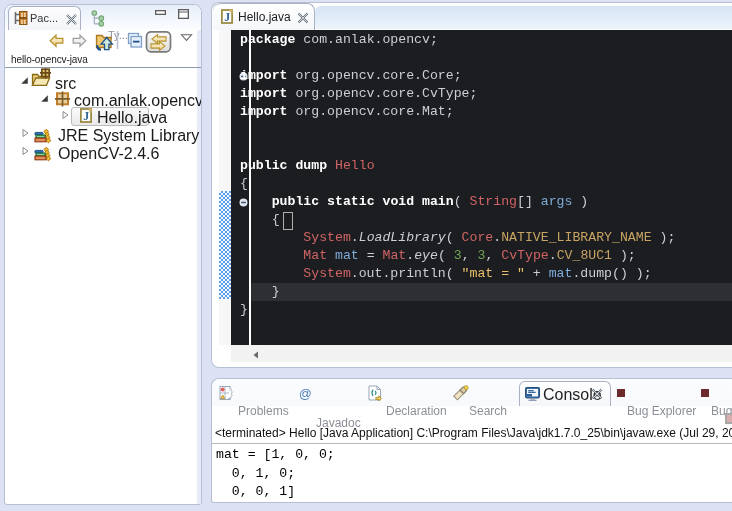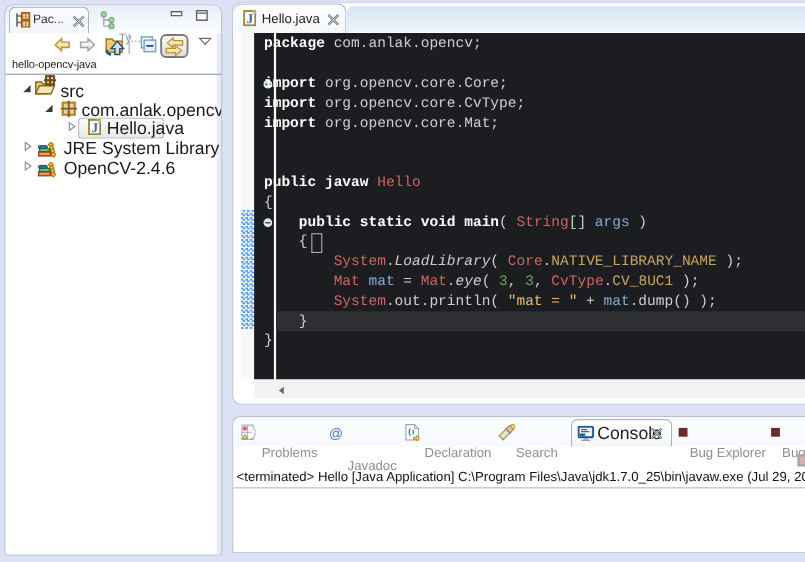--- a/index.html
+++ b/index.html
@@ -247,21 +247,21 @@
       </svg>
     </div>
 
   <div class="abs code" style="left:28px; top:28px;"><span class="kw">package</span> com.anlak.opencv;
 
 <span class="kw">import</span> org.opencv.core.Core;
 <span class="kw">import</span> org.opencv.core.CvType;
 <span class="kw">import</span> org.opencv.core.Mat;
 
 
-<span class="kw">public</span> <span class="kw">javaw</span> <span class="cls">Hello</span>
+<span class="kw">public</span> <span class="kw">dump</span> <span class="cls">Hello</span>
 {
     <span class="kw">public</span> <span class="kw">static</span> <span class="kw">void</span> <span class="kw">main</span>( <span class="cls">String</span>[] <span class="lv">args</span> )
     {
         <span class="cls">System</span>.<span class="it">LoadLibrary</span>( <span class="cls">Core</span>.<span class="cst">NATIVE_LIBRARY_NAME</span> );
         <span class="cls">Mat</span> <span class="lv">mat</span> = <span class="cls">Mat</span>.<span class="it">eye</span>( <span class="num">3</span>, <span class="num">3</span>, <span class="cls">CvType</span>.<span class="cst">CV_8UC1</span> );
         <span class="cls">System</span>.out.println( <span class="str">"mat = "</span> + <span class="lv">mat</span>.dump() );
     }
 }</div>
 
   <div class="abs" style="left:70.5px; top:208.5px; width:10px; height:18px; border:1px solid #aeaeae;"></div>
@@ -331,13 +331,16 @@
 
   <div class="abs" style="left:405px; top:10px; width:8px; height:8px; background:#6d2a2a;"></div>
   <div class="abs gray nw tab" style="left:415px; top:8px;">Bug Explorer</div>
   <div class="abs" style="left:489px; top:10px; width:8px; height:8px; background:#6d2a2a;"></div>
   <div class="abs gray nw tab" style="left:499px; top:8px;">Bug</div>
 
   <div class="abs" style="left:513px; top:34px; width:14px; height:11px; background:#d9aeae; border:2px solid #a8a8a8;"></div>
 
   <div class="abs nw" style="left:3px; top:47px; font-size:12px; color:#111;">&lt;terminated&gt; Hello [Java Application] C:\Program Files\Java\jdk1.7.0_25\bin\javaw.exe (Jul 29, 20</div>
   <div class="abs" style="left:0px; top:64px; width:525px; height:1px; background:#b8b8b8;"></div>
+  <div class="abs" style="left:4px; top:67px; font-family:'Liberation Mono',monospace; font-size:13.2px; line-height:18.7px; color:#000; white-space:pre;">mat = [1, 0, 0;
+  0, 1, 0;
+  0, 0, 1]</div>
 </div>
 
 </body></html>

